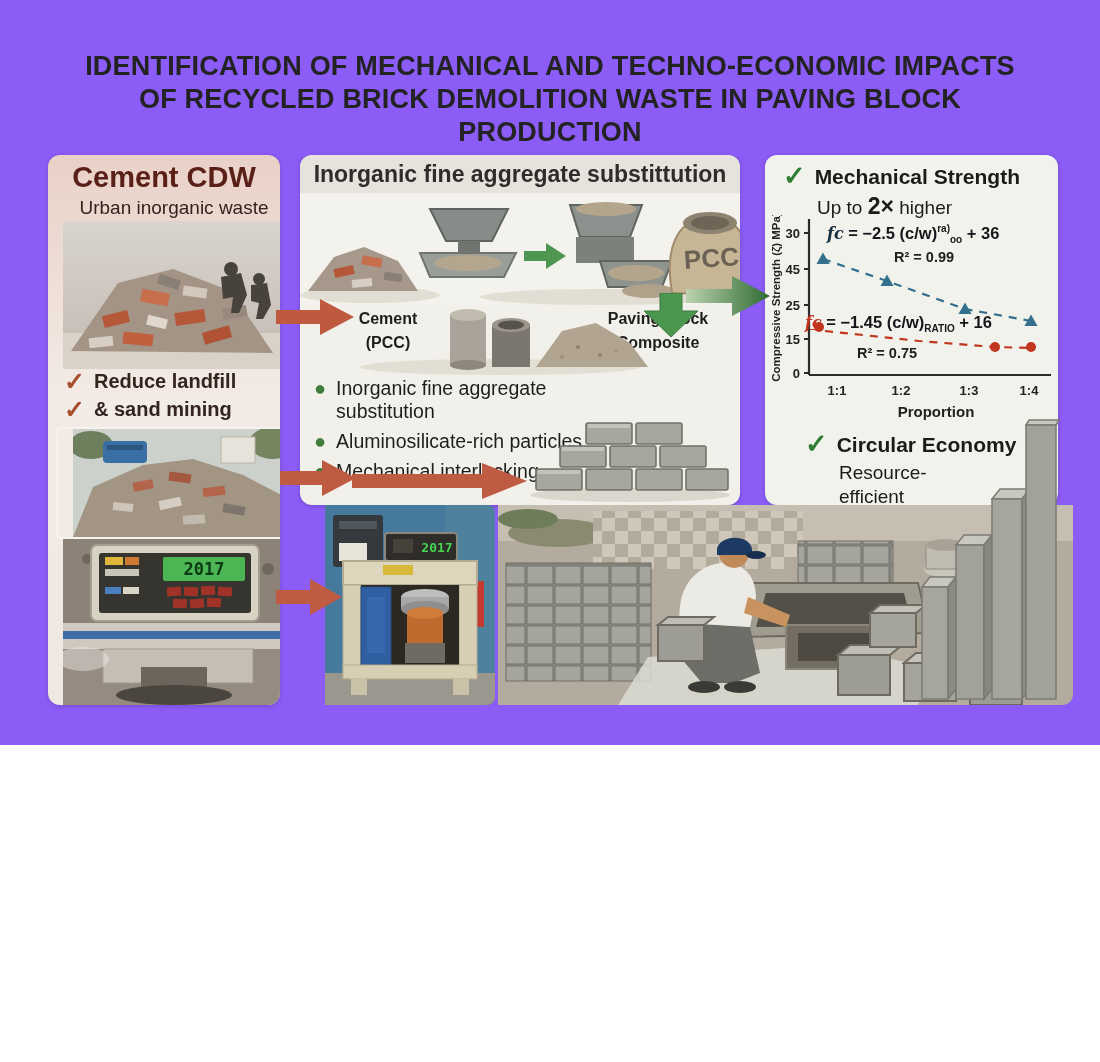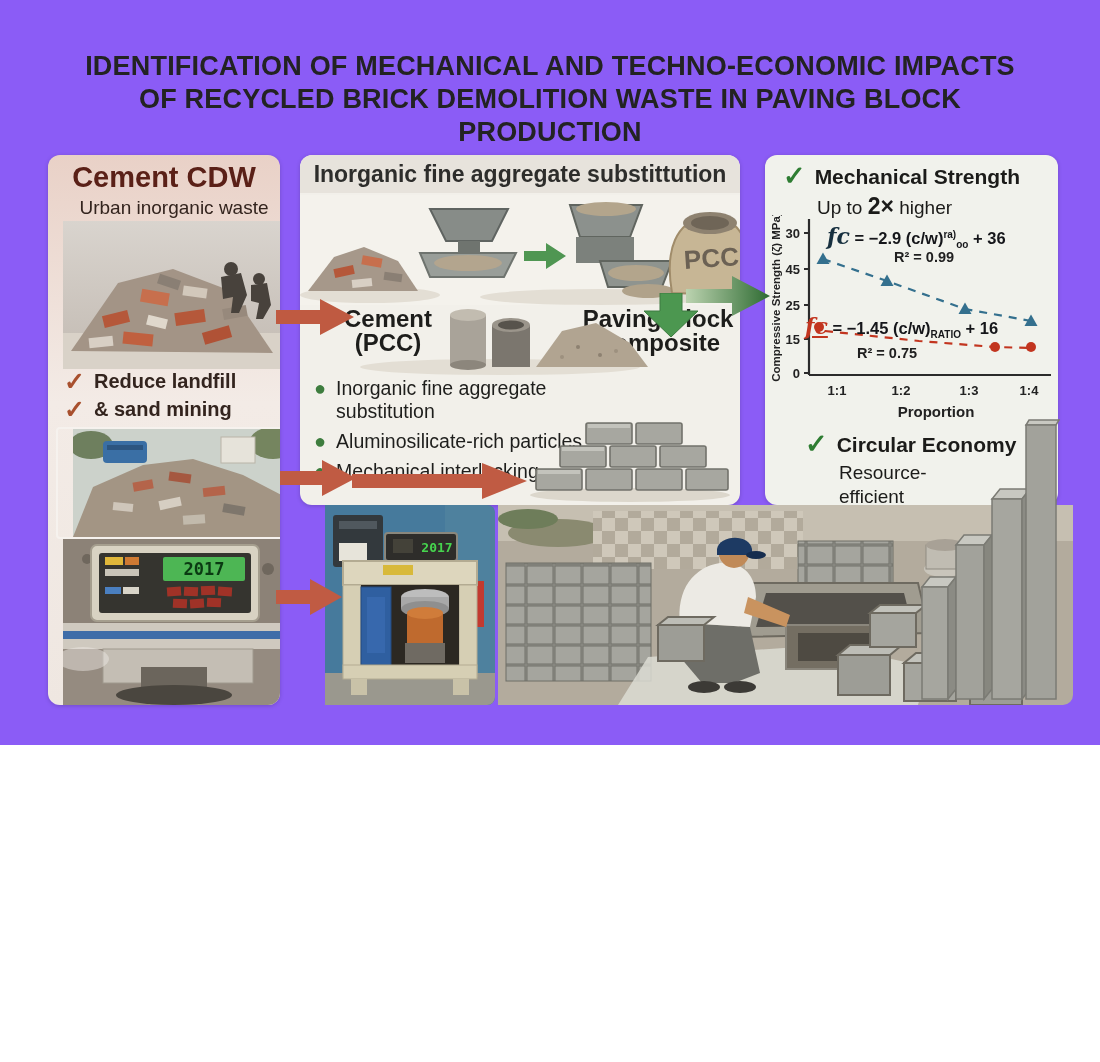--- a/index.html
+++ b/index.html
@@ -22,28 +22,28 @@
   .check{font-weight:bold;font-size:25px;line-height:1;}
   .check.rust{color:#a8502e;}
   .check.green{color:#2e7d32;font-size:27px;}
   .check-label{font-size:20px;font-weight:600;color:#33241e;}
   .benefit-title{font-size:21px;font-weight:bold;color:#1b1b19;}
   .benefit-sub{font-size:19px;color:#1b1b19;}
   .benefit-sub b{font-size:23px;}
   .bullets{position:absolute;left:14px;top:222px;width:330px;list-style:none;margin:0;padding:0;}
   .bullets li{display:flex;gap:10px;align-items:flex-start;font-size:19.5px;color:#1e1e1c;margin-bottom:7px;font-weight:500;}
   .bullet-dot{color:#3e7d3e;font-size:20px;line-height:22px;}
-  .mid-label{position:absolute;font-weight:bold;font-size:24px;color:#1d1d1b;text-align:center;line-height:24px;}
+  .mid-label{position:absolute;font-weight:bold;font-size:16px;color:#1d1d1b;text-align:center;line-height:24px;}
   
   #chart-wrap{position:absolute;left:4px;top:60px;width:290px;height:218px;}
   .tick{font:bold 13px "Liberation Sans",sans-serif;fill:#222;}
   .axis-label{font:600 15px "Liberation Sans",sans-serif;fill:#222;}
   .ylabel{font:600 11.5px "Liberation Sans",sans-serif;fill:#222;}
   .eq{position:absolute;font-size:16.5px;font-weight:bold;color:#15161a;white-space:nowrap;}
-  .eq .lhs{font-family:"DejaVu Serif",serif;font-style:italic;font-size:22px;}
+  .eq .lhs{font-family:"DejaVu Serif",serif;font-style:italic;font-size:16px;}
   .eq sup,.eq sub{font-size:10px;font-weight:bold;}
   .eq-blue{left:58px;top:8px;}
   .eq-blue .lhs{color:#17303f;}
   .eq-red{left:36px;top:98px;}
   .eq-red .lhs{color:#c2351f;text-decoration:underline;}
   .r2{position:absolute;font-size:14.5px;font-weight:600;color:#202020;}
   .r2-blue{left:125px;top:34px;}
   .r2-red{left:88px;top:130px;}
   .photo{position:absolute;overflow:hidden;padding-left:15px;}
   svg{display:block;}
@@ -295,21 +295,21 @@
           <path d="M 54 37.5 L 60.5 49 L 47.5 49 Z" fill="#34708e"></path>
           <path d="M 118 59.5 L 124.5 71 L 111.5 71 Z" fill="#34708e"></path>
           <path d="M 196 87.5 L 202.5 99 L 189.5 99 Z" fill="#34708e"></path>
           <path d="M 262 99.5 L 268.5 111 L 255.5 111 Z" fill="#34708e"></path>
           <polyline points="56,116 150,126 226,132 262,133" fill="none" stroke="#c2351f" stroke-width="2.2" stroke-dasharray="8 7"></polyline>
           <circle cx="50" cy="112" r="5" fill="#c2351f"></circle>
           <circle cx="226" cy="132" r="5" fill="#c2351f"></circle>
           <circle cx="262" cy="132" r="5" fill="#c2351f"></circle>
         </svg>
       <div class="eq eq-blue">
-        <span class="lhs">fc</span><span> = −2.9 (c/w)</span><sup>ra)</sup><sub>oo</sub><span> + 36</span>
+        <span class="lhs">fc</span><span> = −2.5 (c/w)</span><sup>ra)</sup><sub>oo</sub><span> + 36</span>
       </div>
       <div class="r2 r2-blue">R² = 0.99</div>
       <div class="eq eq-red">
         <span class="lhs">fc</span><span> = −1.45 (c/w)</span><sub>RATIO</sub><span> + 16</span>
       </div>
       <div class="r2 r2-red">R² = 0.75</div>
     </div>
 
     <div class="check-row" style="left:40px;top:276px;">
       <span class="check green">✓</span>

